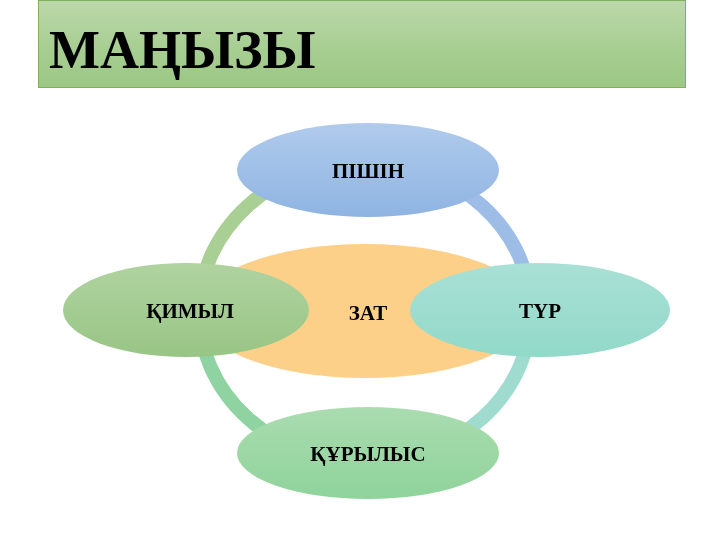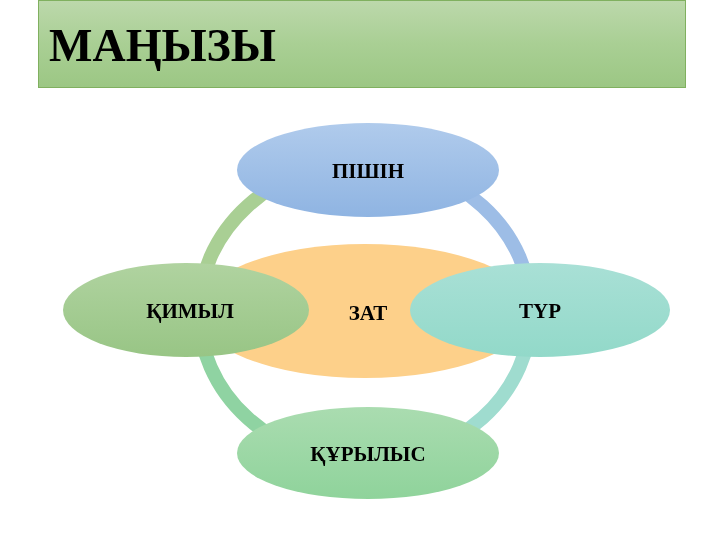--- a/index.html
+++ b/index.html
@@ -4,21 +4,21 @@
 <style>
   html, body { margin:0; padding:0; background:#ffffff; }
   body { width:720px; height:540px; position:relative; overflow:hidden; font-family:"Liberation Serif", serif; }
   .title-bar {
     position:absolute; left:38px; top:0px; width:648px; height:88px;
     background:linear-gradient(to bottom, #bcd8ab 0%, #a9cf94 50%, #9cc784 100%);
     border:1.5px solid #80b05f; box-sizing:border-box;
   }
   .title-text {
     position:absolute; left:10px; top:18px;
-    font-family:"Liberation Serif", serif; font-weight:bold; font-size:46px; color:#000;
+    font-family:"Liberation Serif", serif; font-weight:bold; font-size:54px; color:#000;
     letter-spacing:0px;
   }
   svg.diagram { position:absolute; left:0; top:0; }
   .node-label { font-family:"Liberation Serif", serif; font-weight:bold; font-size:21px; fill:#000; }
 </style>
 </head>
 <body>
 
 <div class="title-bar">
   <div class="title-text">МАҢЫЗЫ</div>

